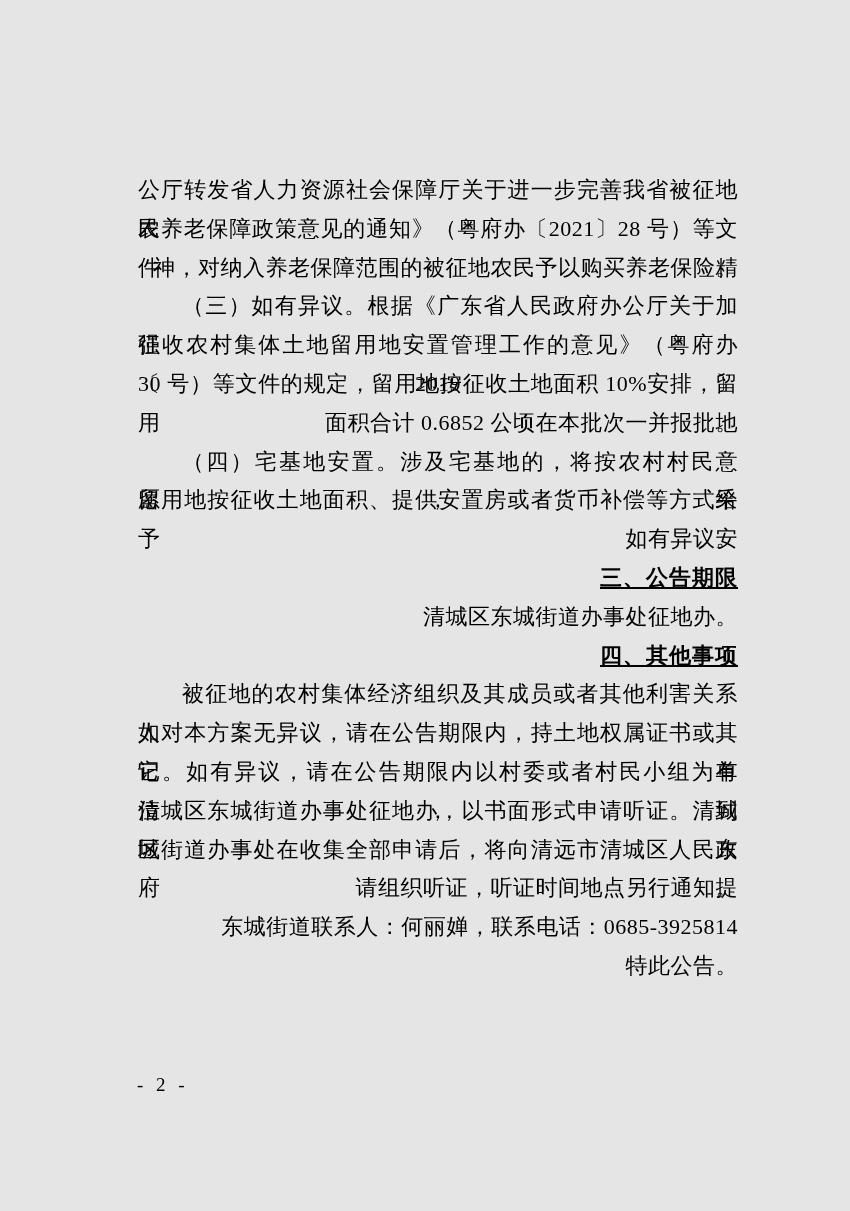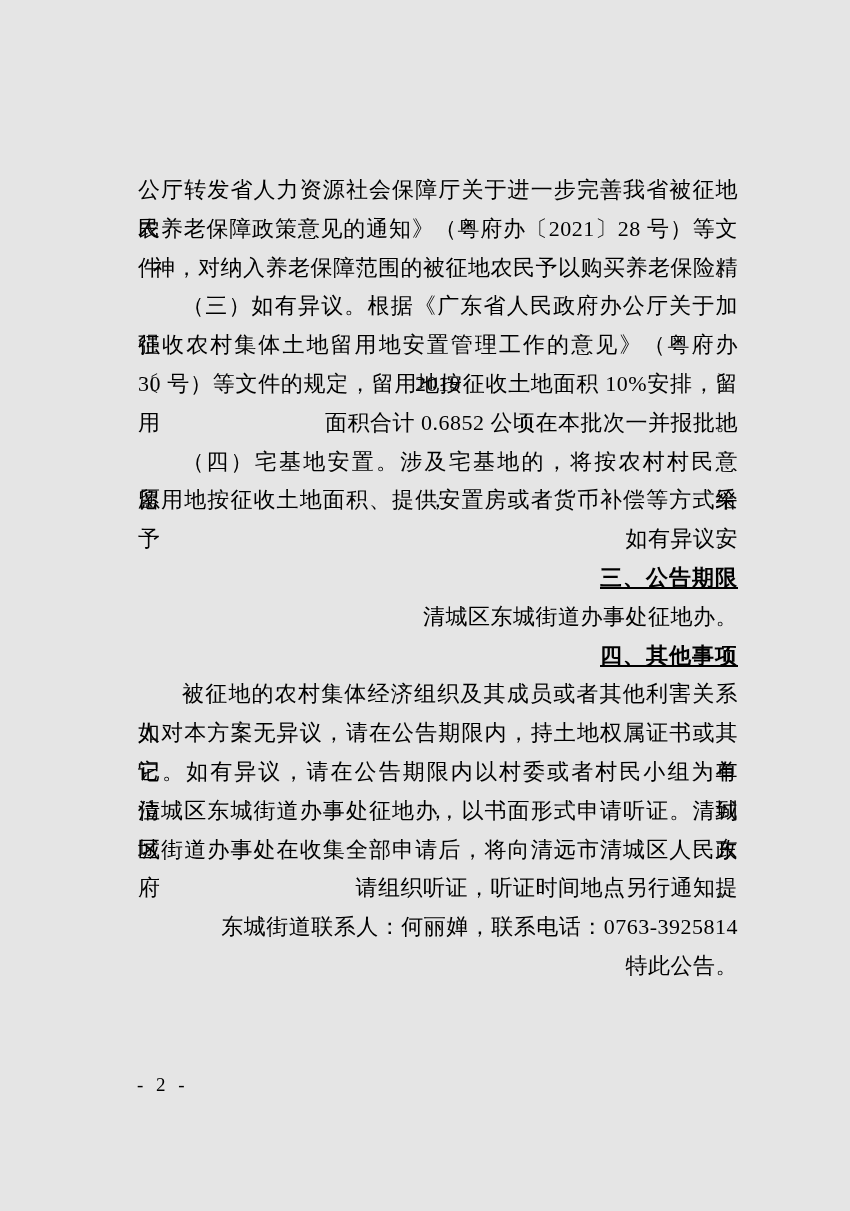--- a/index.html
+++ b/index.html
@@ -77,19 +77,19 @@
     <div class="line">如有异议。</div>
     <div class="line indent head">三、公告期限</div>
     <div class="line indent">清城区东城街道办事处征地办。</div>
     <div class="line indent head">四、其他事项</div>
     <div class="line j indent">被征地的农村集体经济组织及其成员或者其他利害关系人</div>
     <div class="line j">如对本方案无异议，请在公告期限内，持土地权属证书或其它有</div>
     <div class="line j">记。如有异议，请在公告期限内以村委或者村民小组为单位，到</div>
     <div class="line j">清城区东城街道办事处征地办，以书面形式申请听证。清城区东</div>
     <div class="line j">城街道办事处在收集全部申请后，将向清远市清城区人民政府提</div>
     <div class="line">请组织听证，听证时间地点另行通知。</div>
-    <div class="line indent">东城街道联系人：何丽婵，联系电话：0763-3925814</div>
+    <div class="line indent">东城街道联系人：何丽婵，联系电话：0685-3925814</div>
     <div class="line indent">特此公告。</div>
   </div>
 
   <div class="page-num">- 2 -</div>
 
 </div>
 
 </body></html>

